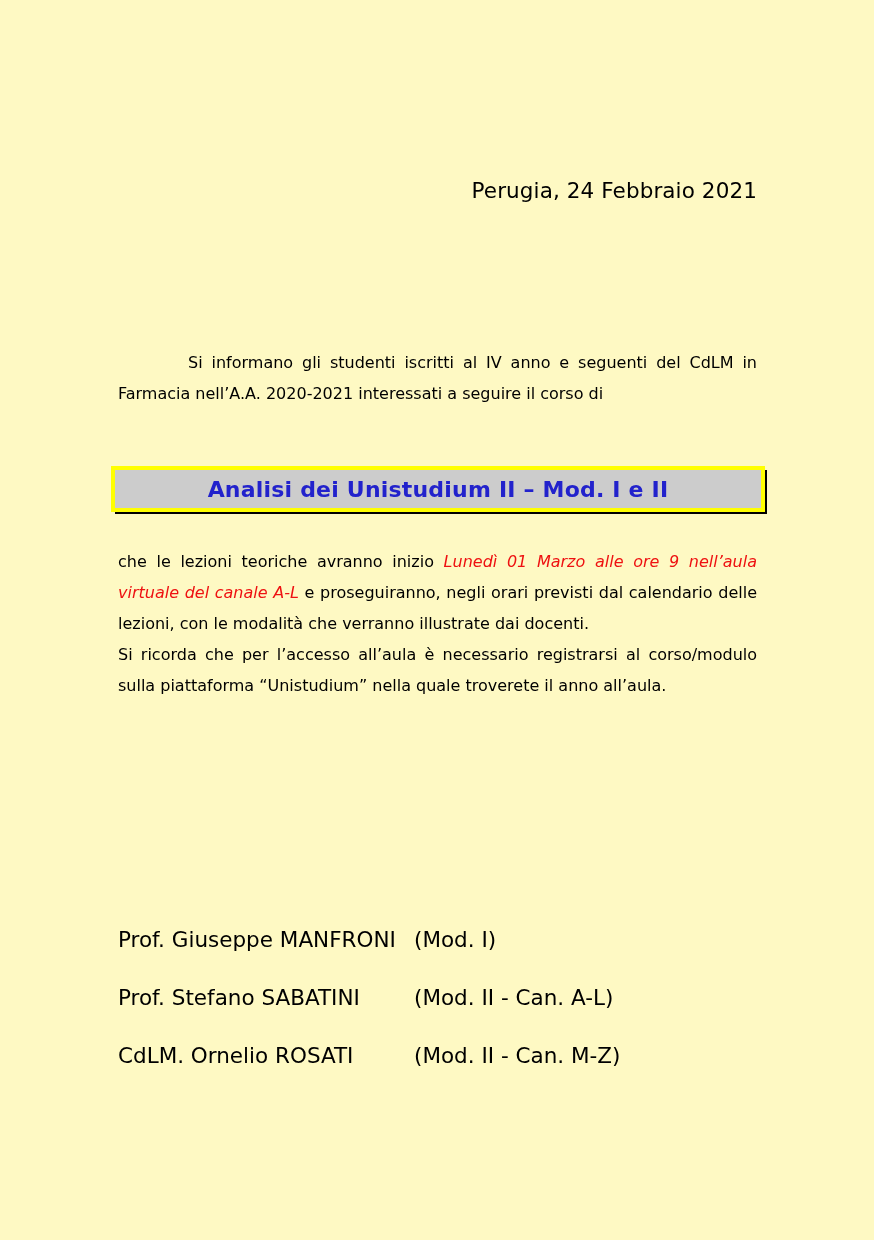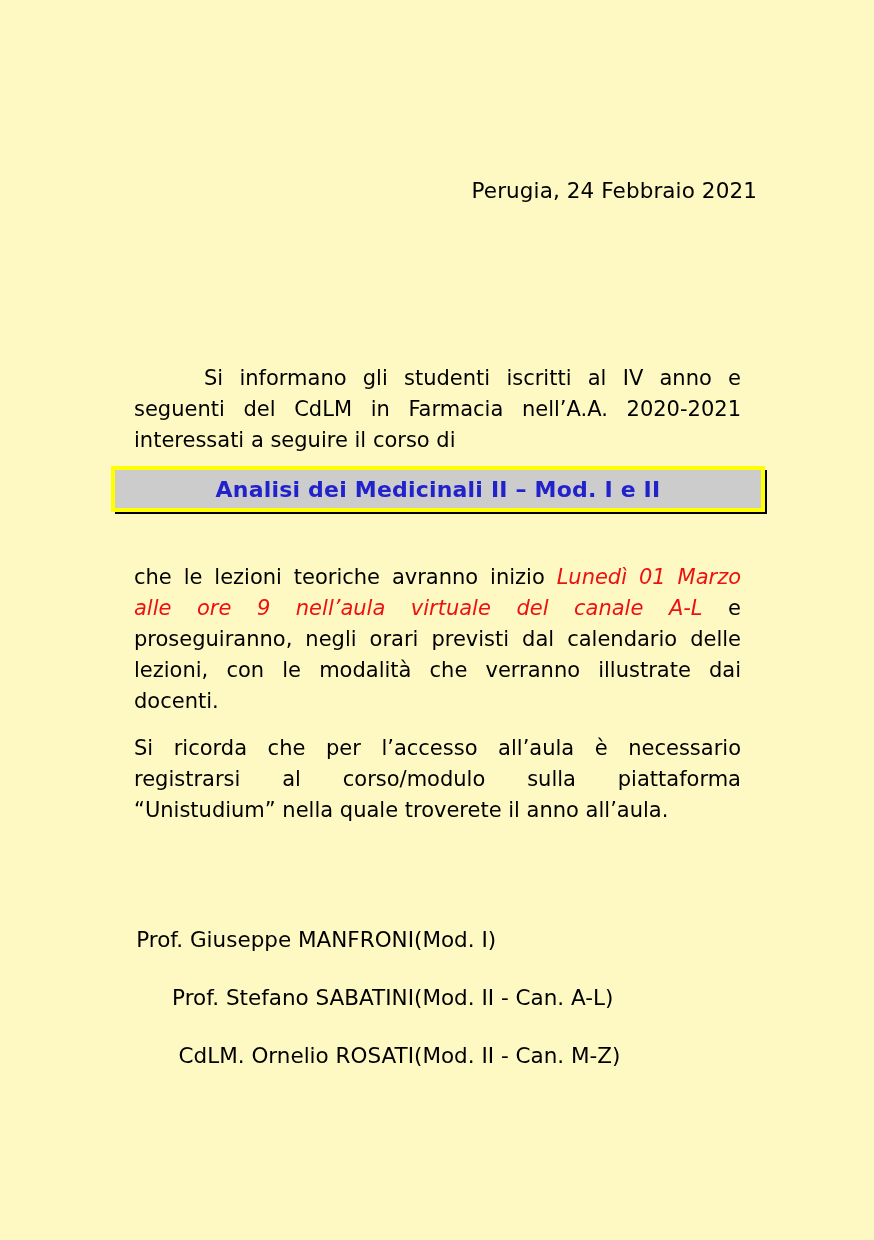--- a/index.html
+++ b/index.html
@@ -39,25 +39,25 @@
 
   
   .body-block {
     position: absolute;
     left: 118px;
     top: 347px;
     width: 639px;
   }
 
   .para {
-    font-size: 21px;
+    font-size: 16px;
     line-height: 31px;
     text-align: justify;
     text-justify: inter-word;
-    margin: 16px;
+    margin: 0;
   }
   .para.indent {
     text-indent: 70px;
   }
 
   
   .title-box-wrap {
     position: absolute;
     left: 111px;
     top: 466px;
@@ -118,38 +118,37 @@
     font-size: 21.5px;
     line-height: 31px;
     white-space: pre;
   }
   .spacer-lg { height: 58px; }
   .spacer-md { height: 27px; }
 
   .doc-name {
     display: inline-block;
     min-width: 296px;
-    text-align: right;
   }
 </style>
 </head>
 <body>
 
 <div class="page">
 
   <div class="date-line">Perugia, 24 Febbraio 2021</div>
 
   <div class="body-block">
     <p class="para indent">Si informano gli studenti iscritti al IV anno e seguenti del CdLM in Farmacia nell’A.A. 2020-2021 interessati a seguire il corso di</p>
   </div>
 
   <div class="title-box-wrap">
     <div class="title-box-shadow"></div>
     <div class="title-box">
-      <span class="title-box-text">Analisi dei Medicinali II – Mod. I e II</span>
+      <span class="title-box-text">Analisi dei Unistudium II – Mod. I e II</span>
     </div>
   </div>
 
   <div class="body-block-2">
     <p class="para"><span>che le lezioni teoriche avranno inizio </span><span class="hl-red">Lunedì 01 Marzo alle ore 9 nell’aula virtuale del canale A-L</span><span> e proseguiranno, negli orari previsti dal calendario delle lezioni, con le modalità che verranno illustrate dai docenti.</span></p>
     <p class="para">Si ricorda che per l’accesso all’aula è necessario registrarsi al corso/modulo sulla piattaforma “Unistudium” nella quale troverete il anno all’aula.</p>
   </div>
 
   <div class="sig-block">
     <div class="spacer-lg"></div>

